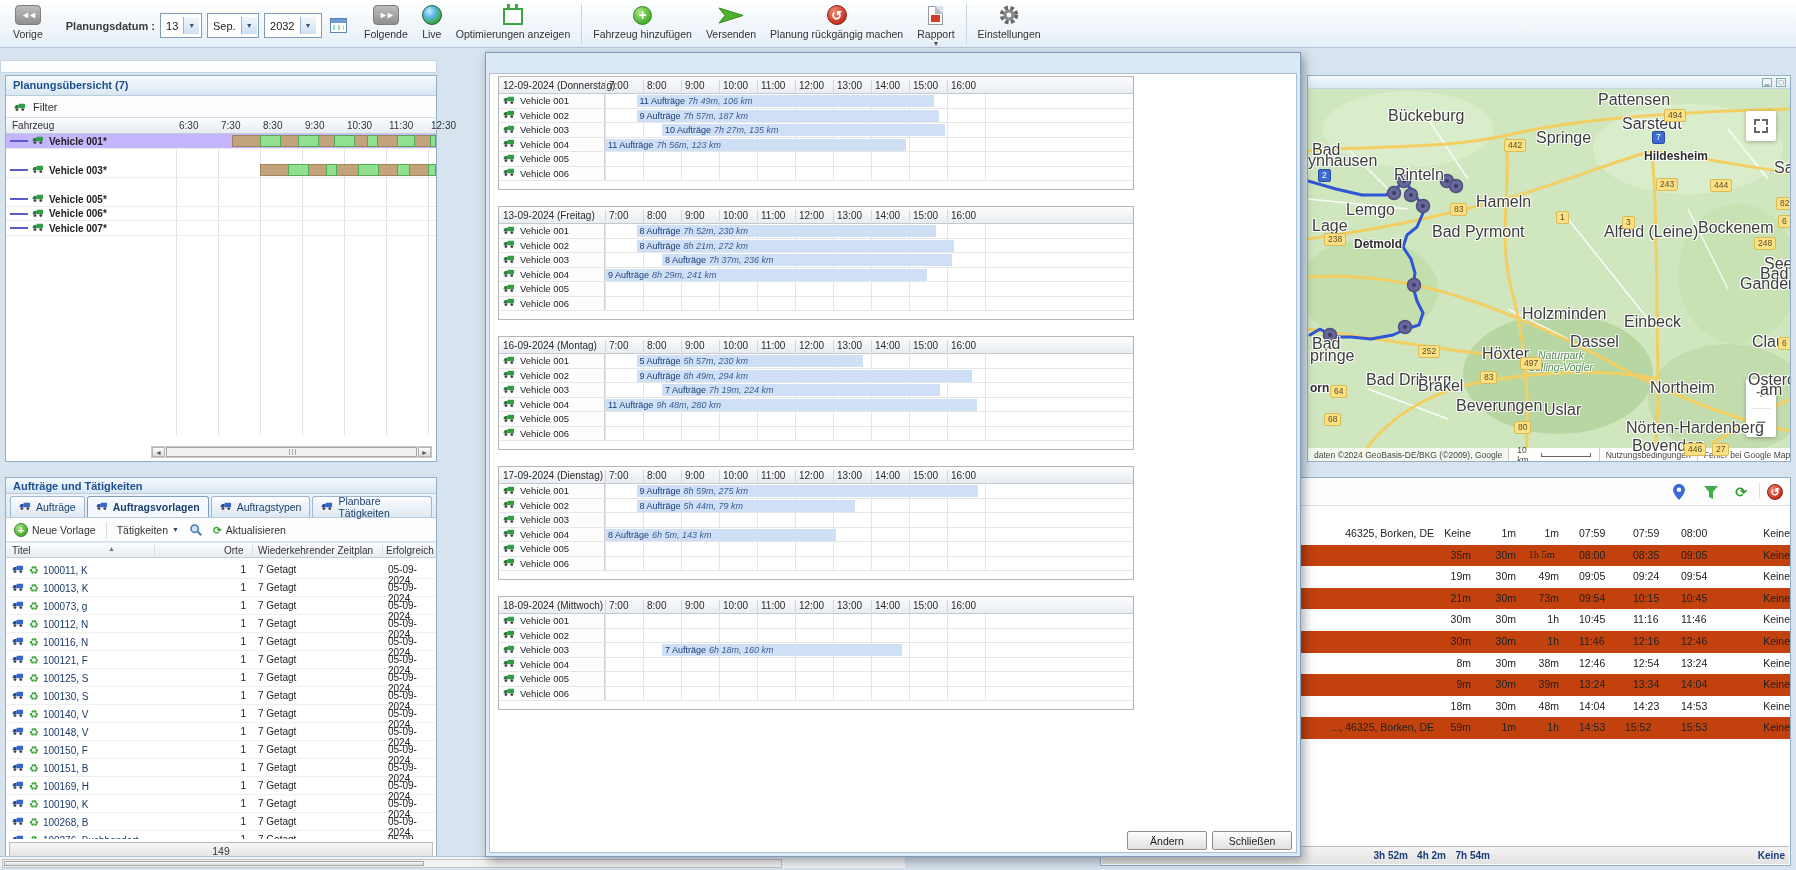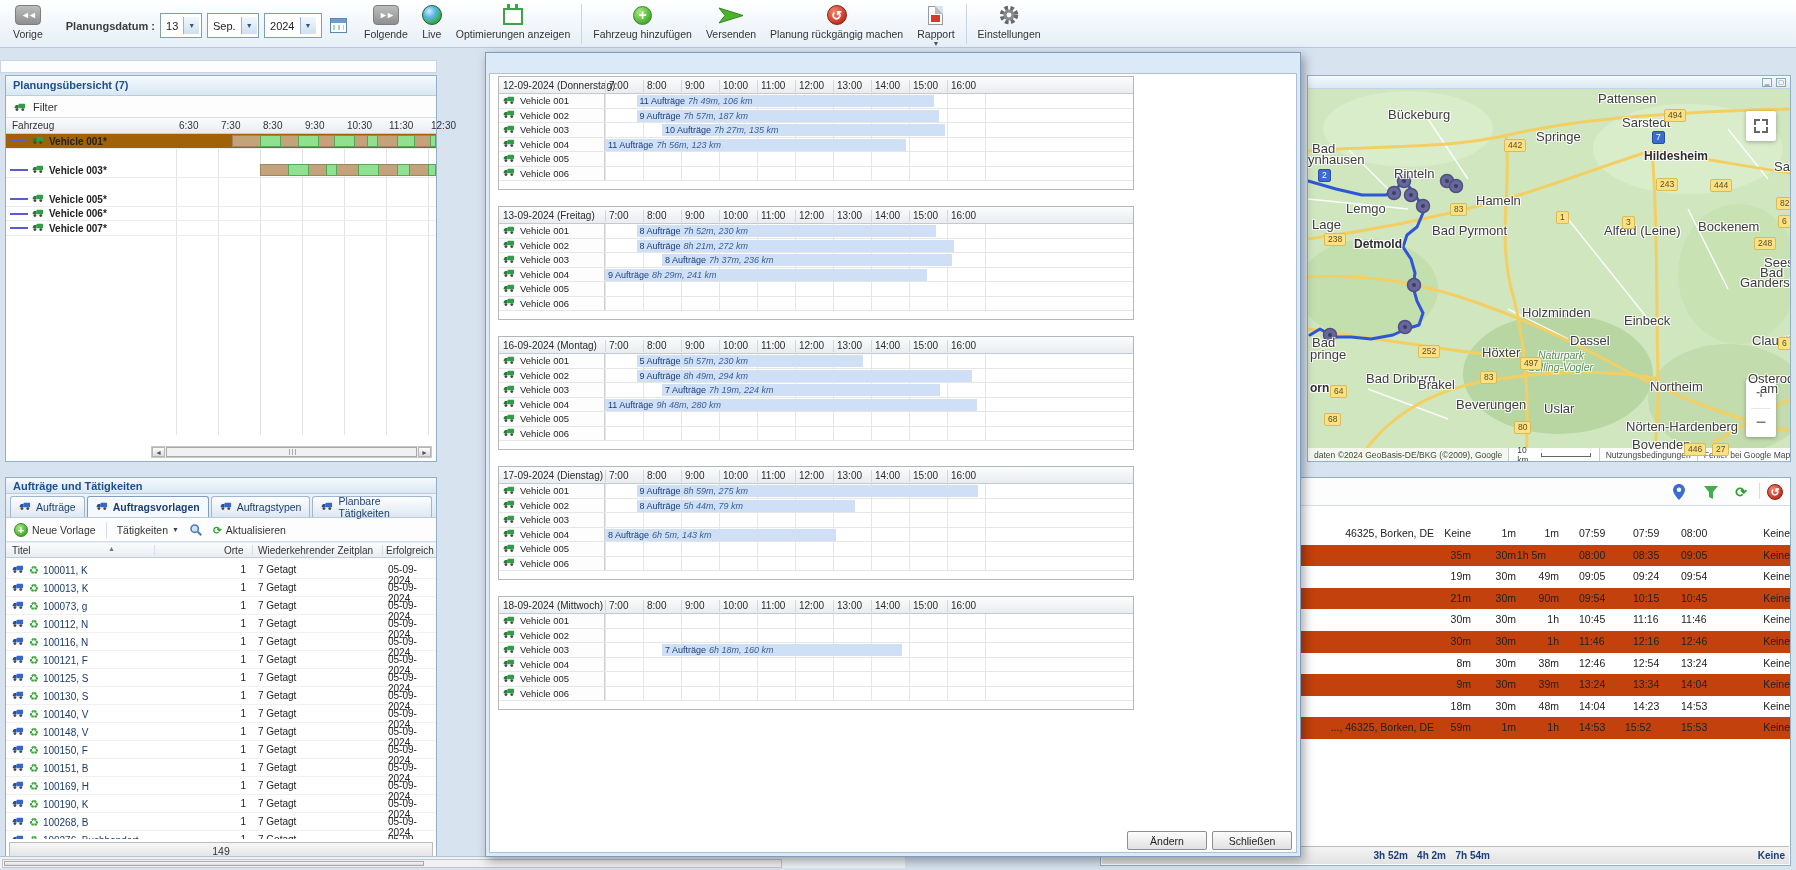--- a/index.html
+++ b/index.html
@@ -48,21 +48,21 @@
     color:#1d4f91;font-weight:bold;font-size:11px;padding:3px 7px;white-space:nowrap}
 
   
   #planning{left:5px;top:75px;width:432px;height:387px}
   #plan-filter{height:22px;border-bottom:1px solid #d4dee8;display:flex;align-items:center;gap:6px;padding:0 8px;background:#fdfdfe}
   #plan-head{position:relative;height:16px;background:linear-gradient(#fbfcfd,#e7ecf2);border-bottom:1px solid #c2cdd8;font-size:10px;color:#333}
   #plan-head .hcell{position:absolute;top:2px}
   #plan-body{position:relative;height:315px;overflow:hidden;background:#fff}
   .pgrid{position:absolute;top:0;bottom:14px;width:1px;background:#e3e3e3}
   .prow{position:absolute;left:0;width:432px;height:14.5px;border-bottom:1px solid #ececec}
-  .prow.sel{background:#a16207}
+  .prow.sel{background:#c4b5fd}
   .prow .plabel{position:absolute;left:4px;top:1px;display:flex;align-items:center;gap:4px;font-size:10px;font-weight:bold;color:#222}
   .routeline{display:inline-block;width:18px;height:2px;background:#5a5ad2}
   .gseg{position:absolute;top:1px;height:12px}
   #plan-scroll{position:absolute;left:145px;right:4px;bottom:3px;height:12px;background:#f1f1f1;border:1px solid #c9c9c9;display:flex}
   .sarrow{width:13px;background:linear-gradient(#fdfdfd,#dcdcdc);border:1px solid #b4b4b4;font-size:7px;color:#555;display:flex;align-items:center;justify-content:center}
   #plan-thumb{flex:1;margin:0 1px;background:linear-gradient(#fafafa,#dadada);border:1px solid #a8a8a8;
     background-image:repeating-linear-gradient(90deg,transparent 0 2px,#aaa 2px 3px);background-size:9px 6px;background-position:center;background-repeat:no-repeat}
 
   
   #orders{left:5px;top:477px;width:432px;height:385px}
@@ -82,21 +82,21 @@
   .orow .txt{position:absolute;top:3px;color:#222}
   #ordcount{position:absolute;left:3px;right:3px;bottom:3px;height:16px;background:linear-gradient(#f7f7f7,#e3e3e3);
     border:1px solid #bcbcbc;text-align:center;font-size:10.5px;color:#333;padding-top:2px}
   .recy{color:#2fa12f;font-size:11px;line-height:10px}
 
   
   #mappanel{left:1307px;top:75px;width:484px;height:387px;border:1px solid #93aec7;background:#fff;position:absolute}
   #maphead{height:13px;background:linear-gradient(#f5fafd,#dbe9f4);border-bottom:1px solid #c5d4e2;position:relative}
   .winbtn{position:absolute;top:2px;width:10px;height:9px;border:1px solid #8aa;background:#eef4f9;font-size:6px;color:#567;line-height:7px;text-align:center}
   #mapwrap{position:relative;width:482px;height:372px;background:#cfe6bf;overflow:hidden}
-  .mlabel{position:absolute;font-size:13px;color:#3d3d3d;white-space:nowrap;
+  .mlabel{position:absolute;font-size:16px;color:#3d3d3d;white-space:nowrap;
     text-shadow:1px 1px 0 rgba(255,255,255,.9),-1px 1px 0 rgba(255,255,255,.9),1px -1px 0 rgba(255,255,255,.9),-1px -1px 0 rgba(255,255,255,.9)}
   .mlabel.big{font-size:12px;font-weight:bold;color:#2e2e2e}
   .mlabel.area{color:#5e8f5e;font-style:italic;font-size:10.5px}
   .shield{position:absolute;font-size:8.5px;padding:0 3px;border-radius:2px;background:#fbe184;color:#5c5026;border:1px solid #d9bc55;line-height:11px}
   .shield.blue{background:#3b6cd4;border-color:#2a4fa0;color:#fff}
   #fullscreen-btn{position:absolute;right:14px;top:22px;width:30px;height:30px;background:#fff;border-radius:2px;
     box-shadow:0 1px 4px rgba(0,0,0,.3);display:flex;align-items:center;justify-content:center}
   .fsicon{width:14px;height:14px;position:relative}
   .fsicon:before,.fsicon:after{content:"";position:absolute;width:4px;height:4px;border:2px solid #666}
   .fsicon:before{left:0;top:0;border-right:none;border-bottom:none;box-shadow:10px 0 0 -2px transparent}
@@ -178,21 +178,21 @@
       <span class="dlabel">Planungsdatum :</span>
       <span class="combo" style="width:42px">
         <span>13</span>
           <span class="arr">▼</span>
       </span>
       <span class="combo" style="width:52px">
         <span>Sep.</span>
           <span class="arr">▼</span>
       </span>
       <span class="combo" style="width:58px">
-        <span>2024</span>
+        <span>2032</span>
           <span class="arr">▼</span>
       </span>
       <span class="cal-mini"></span>
     </div>
     <div class="tbtn">
       <span class="ic">
           <span class="navsq">►►</span>
         </span>
       <span>Folgende</span>
     </div>
@@ -796,39 +796,39 @@
           <span style="right: 274px;">1m</span>
           <span style="right: 231px;">1m</span>
           <span style="left: 478px;">07:59</span>
           <span style="left: 532px;">07:59</span>
           <span style="left: 580px;">08:00</span>
           <span style="right: 0px;">Keine</span>
         </div>
         <div class="srow alt" style="top: 21.6px;">
           <span style="right: 319px;">35m</span>
           <span style="right: 274px;">30m</span>
-          <span style="right: 244px;">1h 5m</span>
+          <span style="right: 235px; font-family: Liberation Serif, serif;">1h 5m</span>
           <span style="left: 478px;">08:00</span>
           <span style="left: 532px;">08:35</span>
           <span style="left: 580px;">09:05</span>
           <span style="right: 0px;">Keine</span>
         </div>
         <div class="srow" style="top: 43.2px;">
           <span style="right: 319px;">19m</span>
           <span style="right: 274px;">30m</span>
           <span style="right: 231px;">49m</span>
           <span style="left: 478px;">09:05</span>
           <span style="left: 532px;">09:24</span>
           <span style="left: 580px;">09:54</span>
           <span style="right: 0px;">Keine</span>
         </div>
         <div class="srow alt" style="top: 64.8px;">
           <span style="right: 319px;">21m</span>
           <span style="right: 274px;">30m</span>
-          <span style="right: 231px;">90m</span>
+          <span style="right: 231px;">73m</span>
           <span style="left: 478px;">09:54</span>
           <span style="left: 532px;">10:15</span>
           <span style="left: 580px;">10:45</span>
           <span style="right: 0px;">Keine</span>
         </div>
         <div class="srow" style="top: 86.4px;">
           <span style="right: 319px;">30m</span>
           <span style="right: 274px;">30m</span>
           <span style="right: 231px;">1h</span>
           <span style="left: 478px;">10:45</span>

